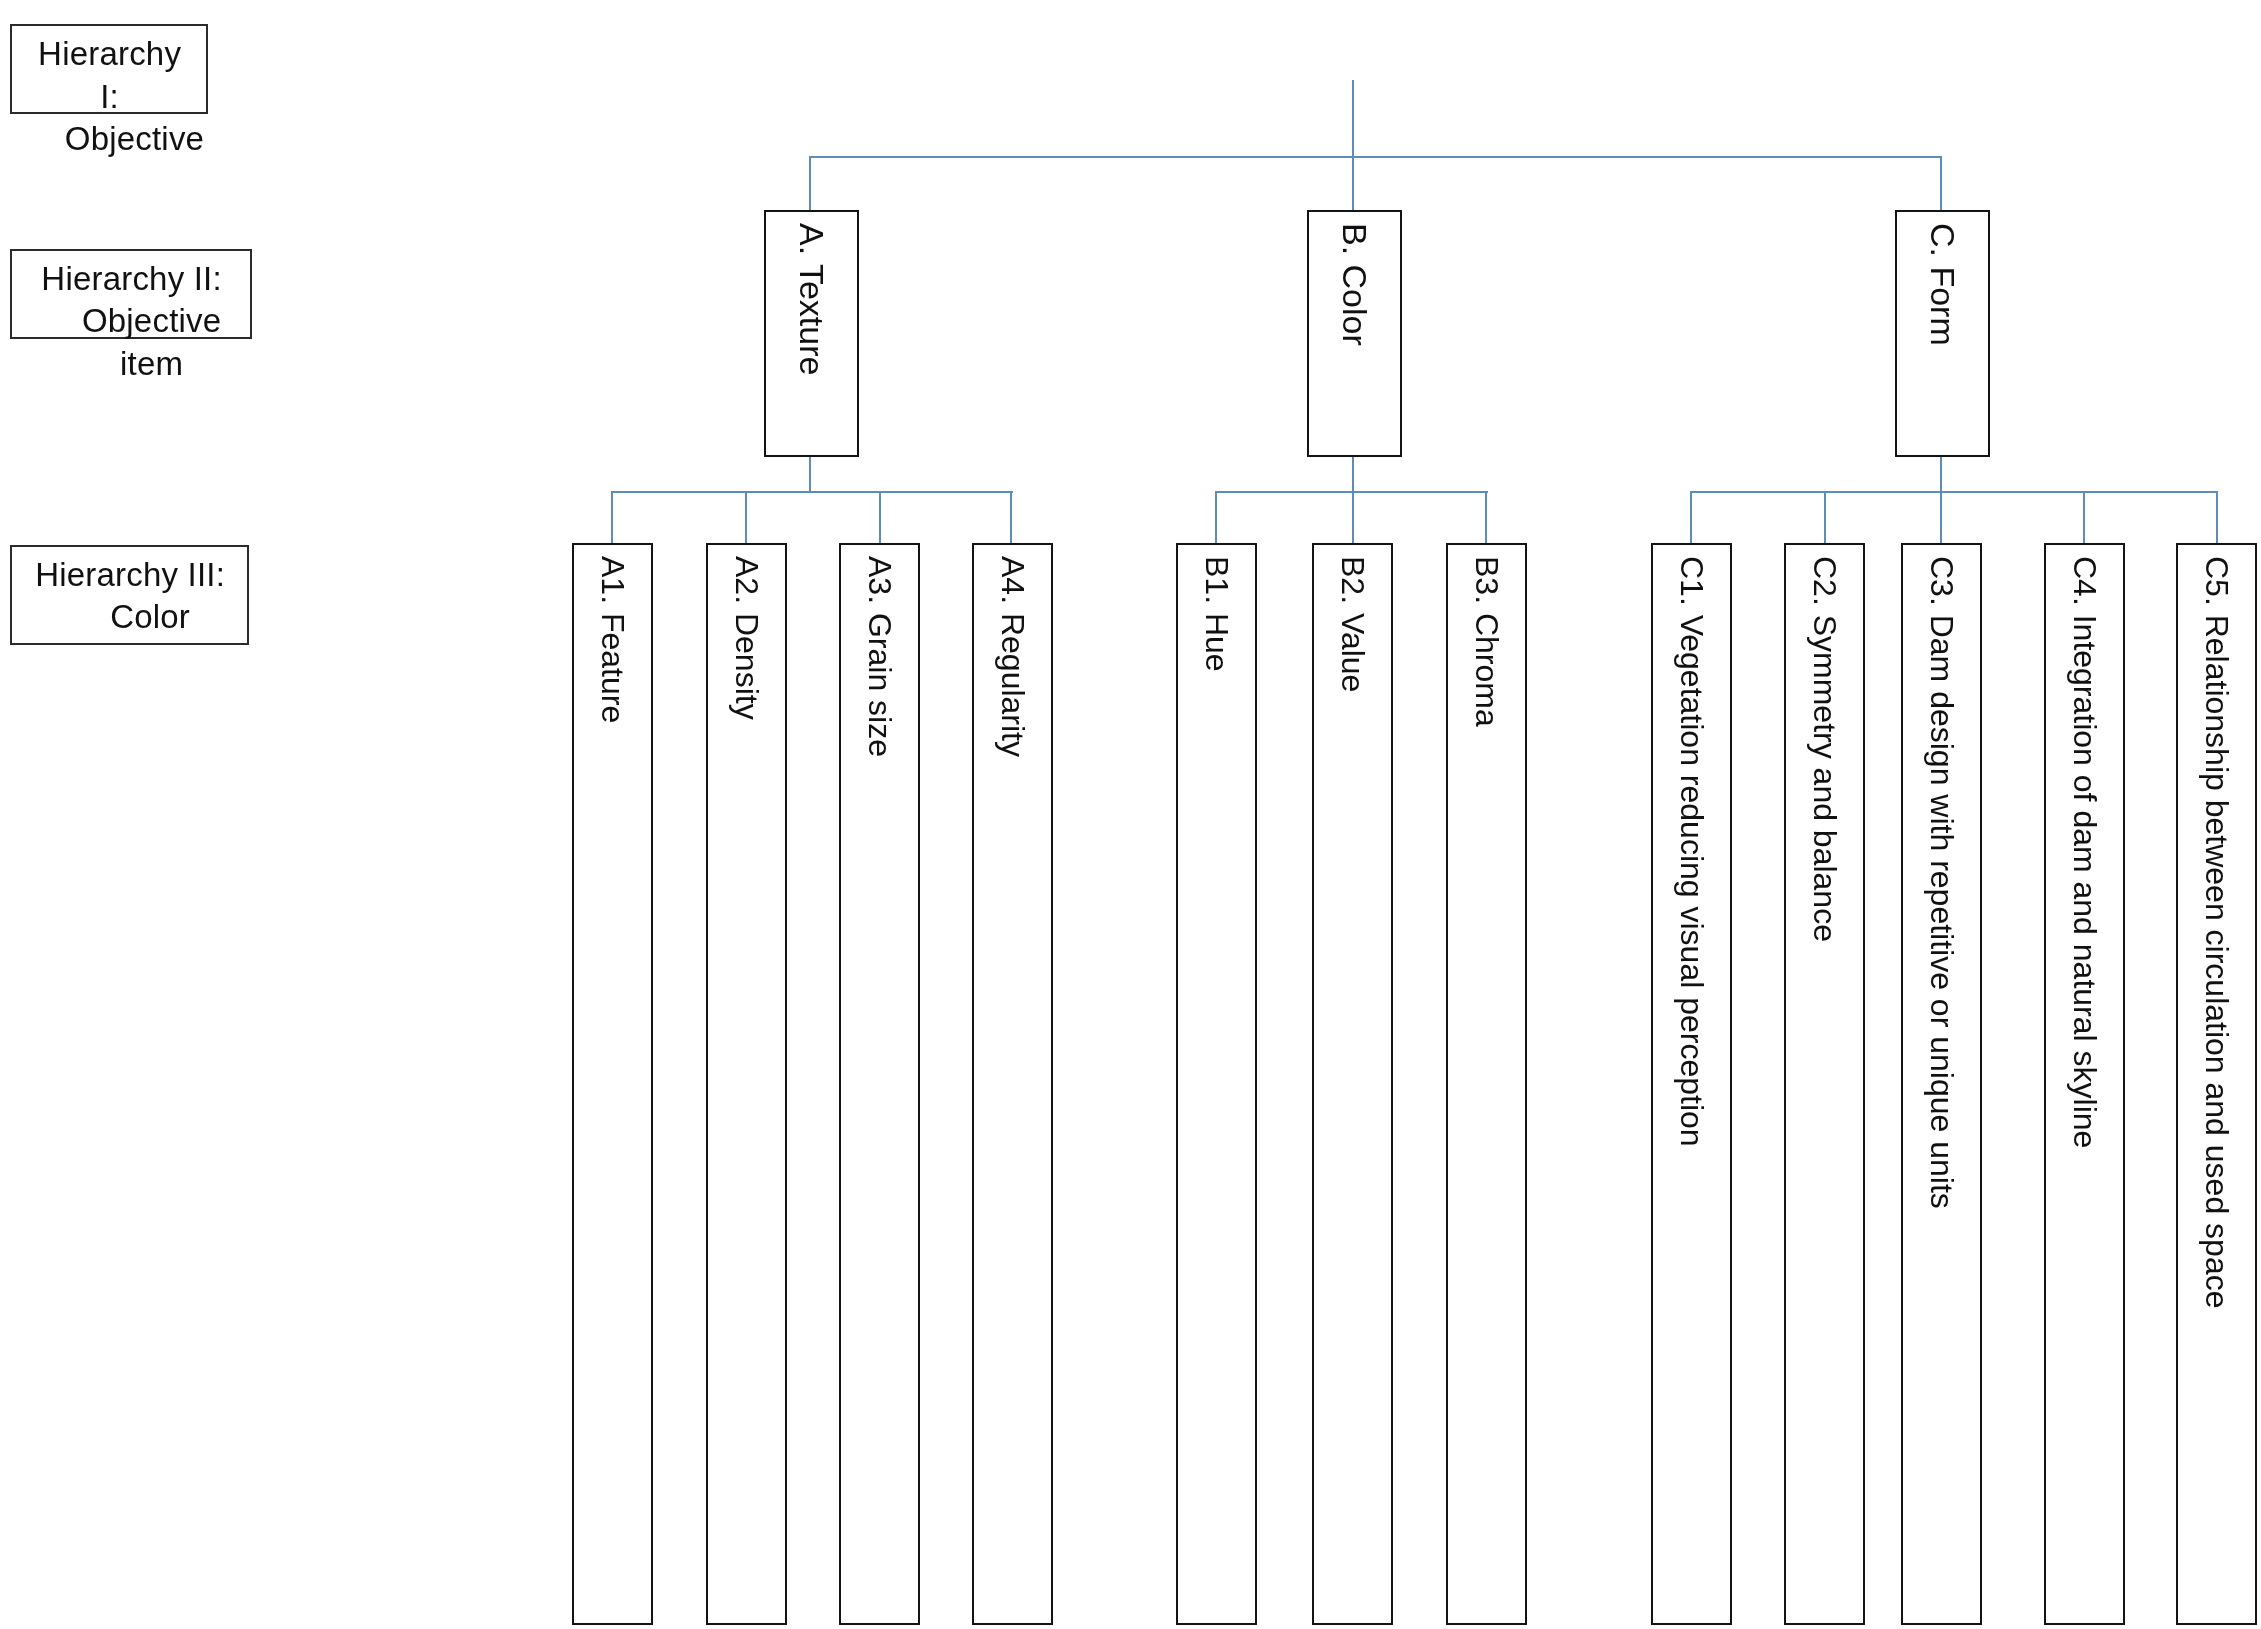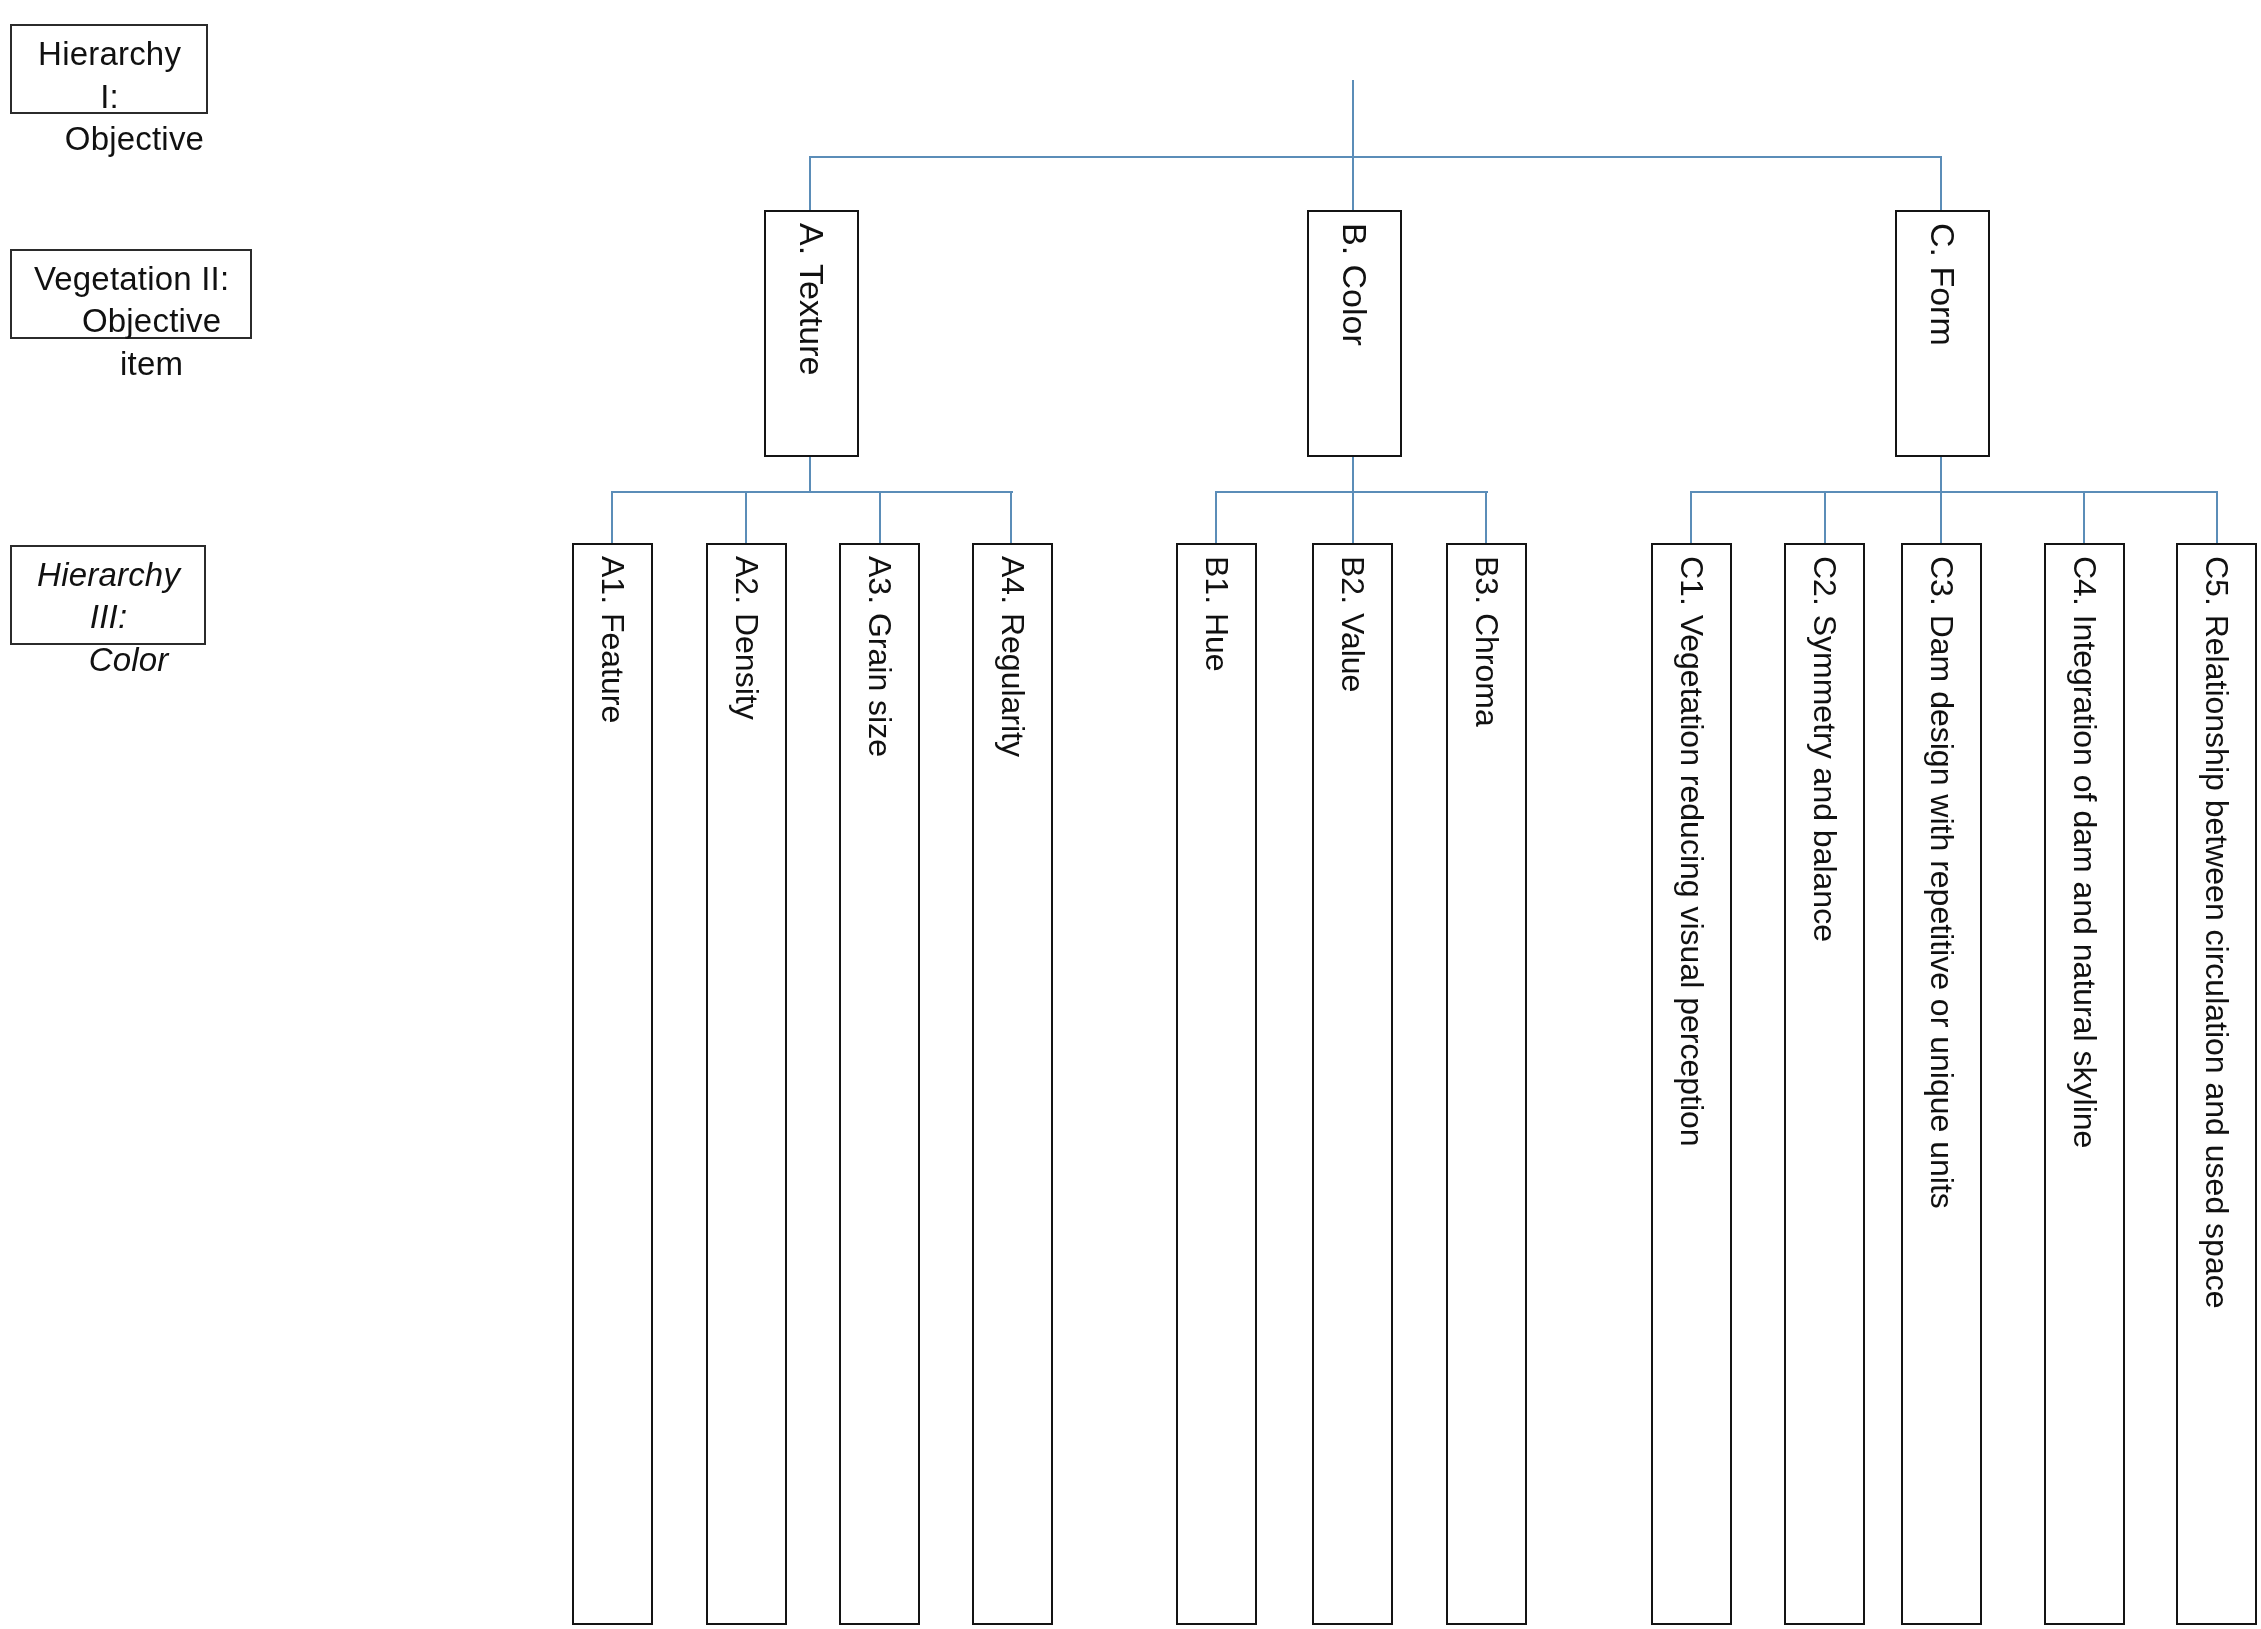--- a/index.html
+++ b/index.html
@@ -70,25 +70,25 @@
 <body>
 
 <div id="canvas">
 
   <div class="legend-box" style="left:9.8px;top:8.2px;width:198px;height:90px;">
     <span class="l1">Hierarchy I:</span>
     <span class="l2">Objective</span>
   </div>
 
   <div class="legend-box" style="left:9.8px;top:233px;width:242px;height:90px;">
-    <span class="l1">Vegetation II:</span>
+    <span class="l1">Hierarchy II:</span>
     <span class="l2">Objective item</span>
   </div>
 
-  <div class="legend-box" style="left:9.8px;top:529px;width:196px;height:100px;font-style:italic;">
+  <div class="legend-box" style="left:9.8px;top:529px;width:239px;height:100px;">
     <span class="l1">Hierarchy III:</span>
     <span class="l2">Color</span>
   </div>
 
 
   <div class="conn v" style="left:1352px;top:64px;width:2.4px;height:78px;"></div>
   <div class="conn h" style="left:809px;top:140px;width:1133px;height:2.4px;"></div>
   <div class="conn v" style="left:809px;top:140px;width:2.4px;height:56px;"></div>
   <div class="conn v" style="left:1352px;top:140px;width:2.4px;height:56px;"></div>
   <div class="conn v" style="left:1940px;top:140px;width:2.4px;height:56px;"></div>

